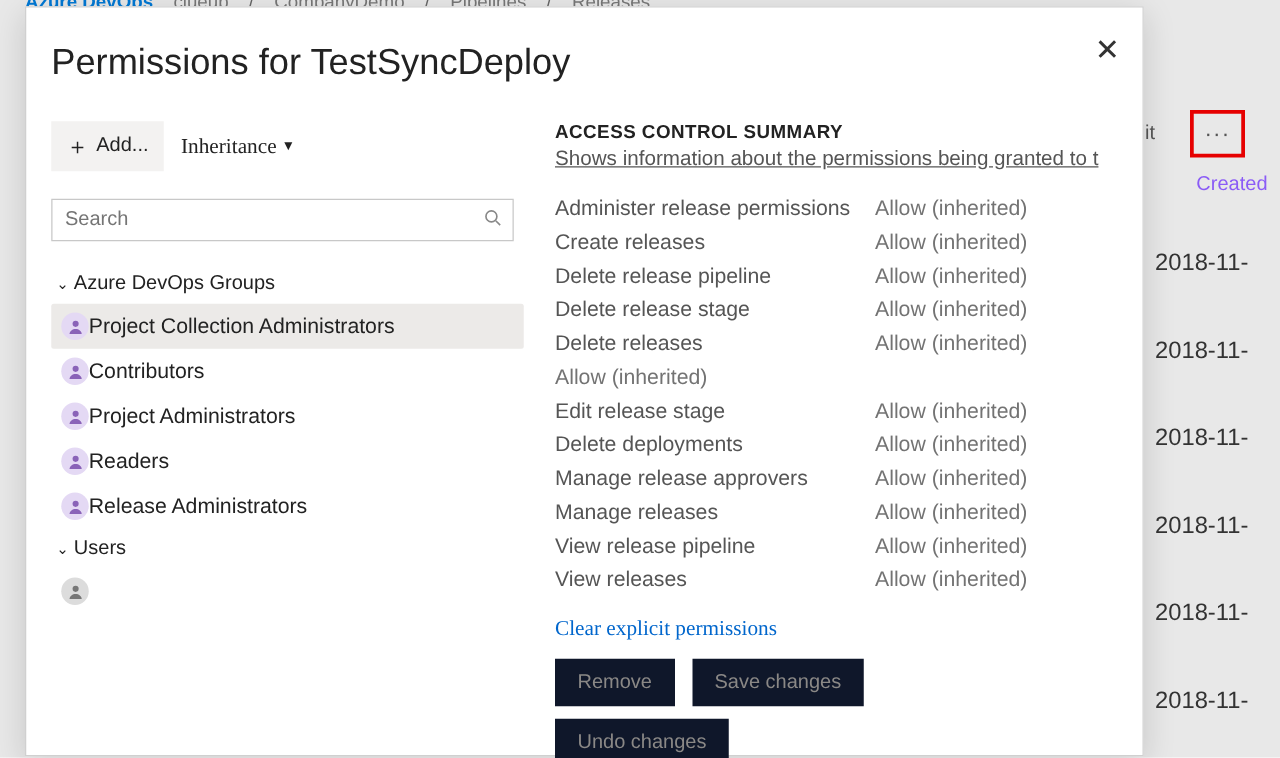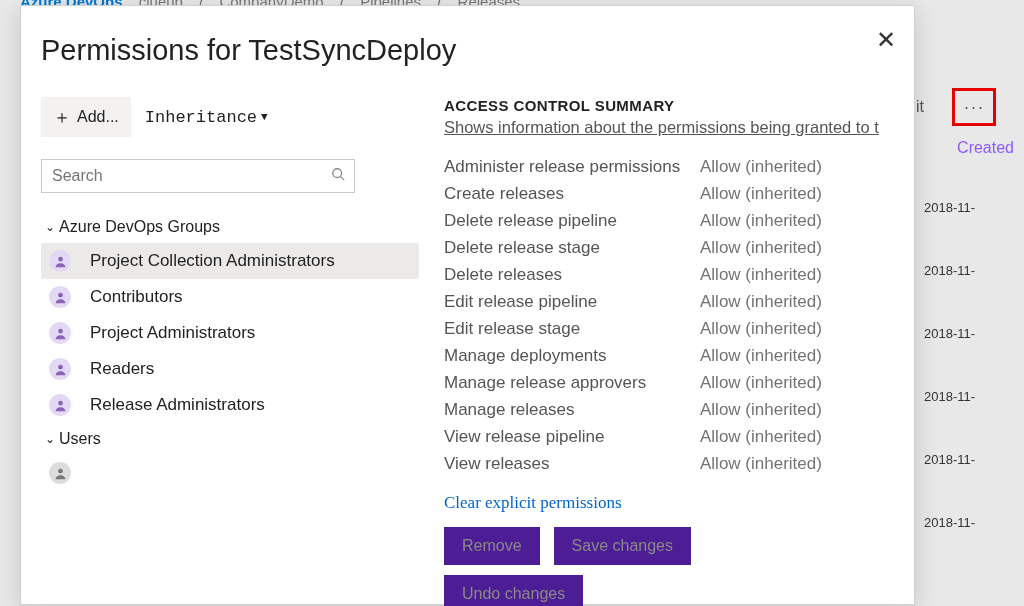--- a/index.html
+++ b/index.html
@@ -4,59 +4,59 @@
 <style>
   * { box-sizing: border-box; margin: 0; padding: 0; }
   html, body { width: 1024px; height: 606px; font-family: "Segoe UI", Arial, sans-serif; background: #fff; overflow: hidden; }
   .backdrop { position: absolute; inset: 0; background: #e8e8e8; }
   .top-bar { position: absolute; top: 0; left: 0; right: 0; height: 10px; color: #666; font-size: 15px; padding-left: 20px; overflow: hidden; line-height: 4px; }
   .top-bar .azure { color: #0078d4; font-weight: 600; }
   .top-bar .crumb { color: #777; margin: 0 12px; }
   .bg-edit { position: absolute; right: 100px; top: 98px; color: #555; font-size: 16px; }
   .bg-head { position: absolute; right: 10px; top: 139px; color: #8b5cf6; font-size: 16px; }
   .bg-dates { position: absolute; right: 10px; top: 200px; width: 90px; }
-  .bg-date { color: #333; font-size: 13px; margin-bottom: 48px; white-space: nowrap; }
+  .bg-date { color: #333; font-size: 19px; margin-bottom: 48px; white-space: nowrap; }
   .redbox { position: absolute; right: 28px; top: 88px; width: 44px; height: 38px; border: 3px solid #e60000; display: flex; align-items: center; justify-content: center; color: #555; font-size: 18px; letter-spacing: 1px; }
 
   .modal { position: absolute; left: 20px; top: 5px; width: 895px; height: 600px; background: #fff; border: 1px solid #d0d0d0; box-shadow: 0 6px 24px rgba(0,0,0,.15); }
   .modal-close { position: absolute; right: 18px; top: 20px; font-size: 24px; color: #333; cursor: pointer; background: none; border: none; font-family: inherit; }
   .modal-title { font-size: 29px; font-weight: 300; color: #222; margin: 28px 0 0 20px; }
 
   .modal-body { display: flex; padding: 30px 0 0 0; }
   .left { width: 398px; padding: 0 0 0 20px; }
   .right { flex: 1; padding: 0 0 0 25px; }
 
   .toolbar { display: flex; align-items: center; gap: 14px; margin-bottom: 22px; }
   .add-btn { background: #f3f2f1; border: none; padding: 8px 12px; font-size: 16px; color: #222; display: inline-flex; align-items: center; gap: 6px; cursor: pointer; font-family: inherit; }
   .add-plus { font-size: 18px; font-weight: 400; }
-  .inherit { font-size: 17px; color: #222; display: inline-flex; align-items: center; gap: 4px; cursor: pointer; background: none; border: none; font-family: Liberation Mono, monospace; justify-content: flex-end; }
+  .inherit { font-size: 17px; color: #222; display: inline-flex; align-items: center; gap: 4px; cursor: pointer; background: none; border: none; font-family: Liberation Serif, serif; justify-content: flex-end; }
   .caret { font-size: 11px; }
 
-  .search-wrap { position: relative; width: 314px; }
+  .search-wrap { position: relative; width: 370px; }
   .search { width: 100%; border: 1px solid #c8c8c8; padding: 7px 30px 7px 10px; font-size: 16px; color: #555; font-family: inherit; }
   .search-icon { position: absolute; right: 10px; top: 8px; color: #888; font-size: 15px; }
 
   .group-tree { margin-top: 18px; }
   .group-header { font-size: 16px; color: #222; display: flex; align-items: center; gap: 4px; padding: 7px 0 7px 4px; cursor: pointer; background: none; border: none; font-family: inherit; width: 100%; text-align: left; }
   .group-header .chev { font-size: 12px; }
-  .item { display: flex; align-items: center; gap: 19px; padding: 7px 8px; font-size: 17px; color: #222; cursor: pointer; border-radius: 2px; }
+  .item { display: flex; align-items: center; gap: 0; padding: 7px 8px; font-size: 17px; color: #222; cursor: pointer; border-radius: 2px; }
   .item.sel { background: #eceae8; }
   .avatar { width: 22px; height: 22px; border-radius: 50%; display: inline-flex; align-items: center; justify-content: center; flex-shrink: 0; }
   .avatar.purple { background: #e4d9f4; }
   .avatar.gray { background: #dcdcdc; }
   .avatar svg { width: 13px; height: 13px; }
 
   .acs-head { font-size: 15px; font-weight: 700; letter-spacing: .4px; color: #222; }
   .acs-sub { font-size: 16.5px; color: #555; margin: 4px 0 16px 0; white-space: nowrap; overflow: hidden; text-decoration: underline; }
   .perm-row { display: flex; align-items: center; font-size: 17px; padding: 3.5px 0; }
   .perm-label { width: 256px; color: #555; }
   .perm-value { color: #737373; }
   .clear-link { color: #0066cc; font-size: 17px; margin: 16px 0 14px 0; cursor: pointer; display: inline-block; background: none; border: none; font-family: Liberation Serif, serif; }
   .btn-row { display: flex; gap: 14px; }
-  .btn { background: #4c1d95; color: #8a8886; border: none; padding: 10px 18px; font-size: 16px; font-family: inherit; }
+  .btn { background: #0f172a; color: #8a8886; border: none; padding: 10px 18px; font-size: 16px; font-family: inherit; }
 </style>
 </head>
 <body>
 
 <div class="backdrop"></div>
 
 <div class="top-bar">
   <span class="azure">Azure DevOps</span>
   <span class="crumb">clueup</span> /
   <span class="crumb">CompanyDemo</span> /
@@ -191,29 +191,28 @@
           </div>
         <div class="perm-row">
             <span class="perm-label">Delete release stage</span>
             <span class="perm-value">Allow (inherited)</span>
           </div>
         <div class="perm-row">
             <span class="perm-label">Delete releases</span>
             <span class="perm-value">Allow (inherited)</span>
           </div>
         <div class="perm-row">
-            <span class="perm-label">Edit release pipeline</span>
             <span class="perm-value">Allow (inherited)</span>
           </div>
         <div class="perm-row">
             <span class="perm-label">Edit release stage</span>
             <span class="perm-value">Allow (inherited)</span>
           </div>
         <div class="perm-row">
-            <span class="perm-label">Manage deployments</span>
+            <span class="perm-label">Delete deployments</span>
             <span class="perm-value">Allow (inherited)</span>
           </div>
         <div class="perm-row">
             <span class="perm-label">Manage release approvers</span>
             <span class="perm-value">Allow (inherited)</span>
           </div>
         <div class="perm-row">
             <span class="perm-label">Manage releases</span>
             <span class="perm-value">Allow (inherited)</span>
           </div>

